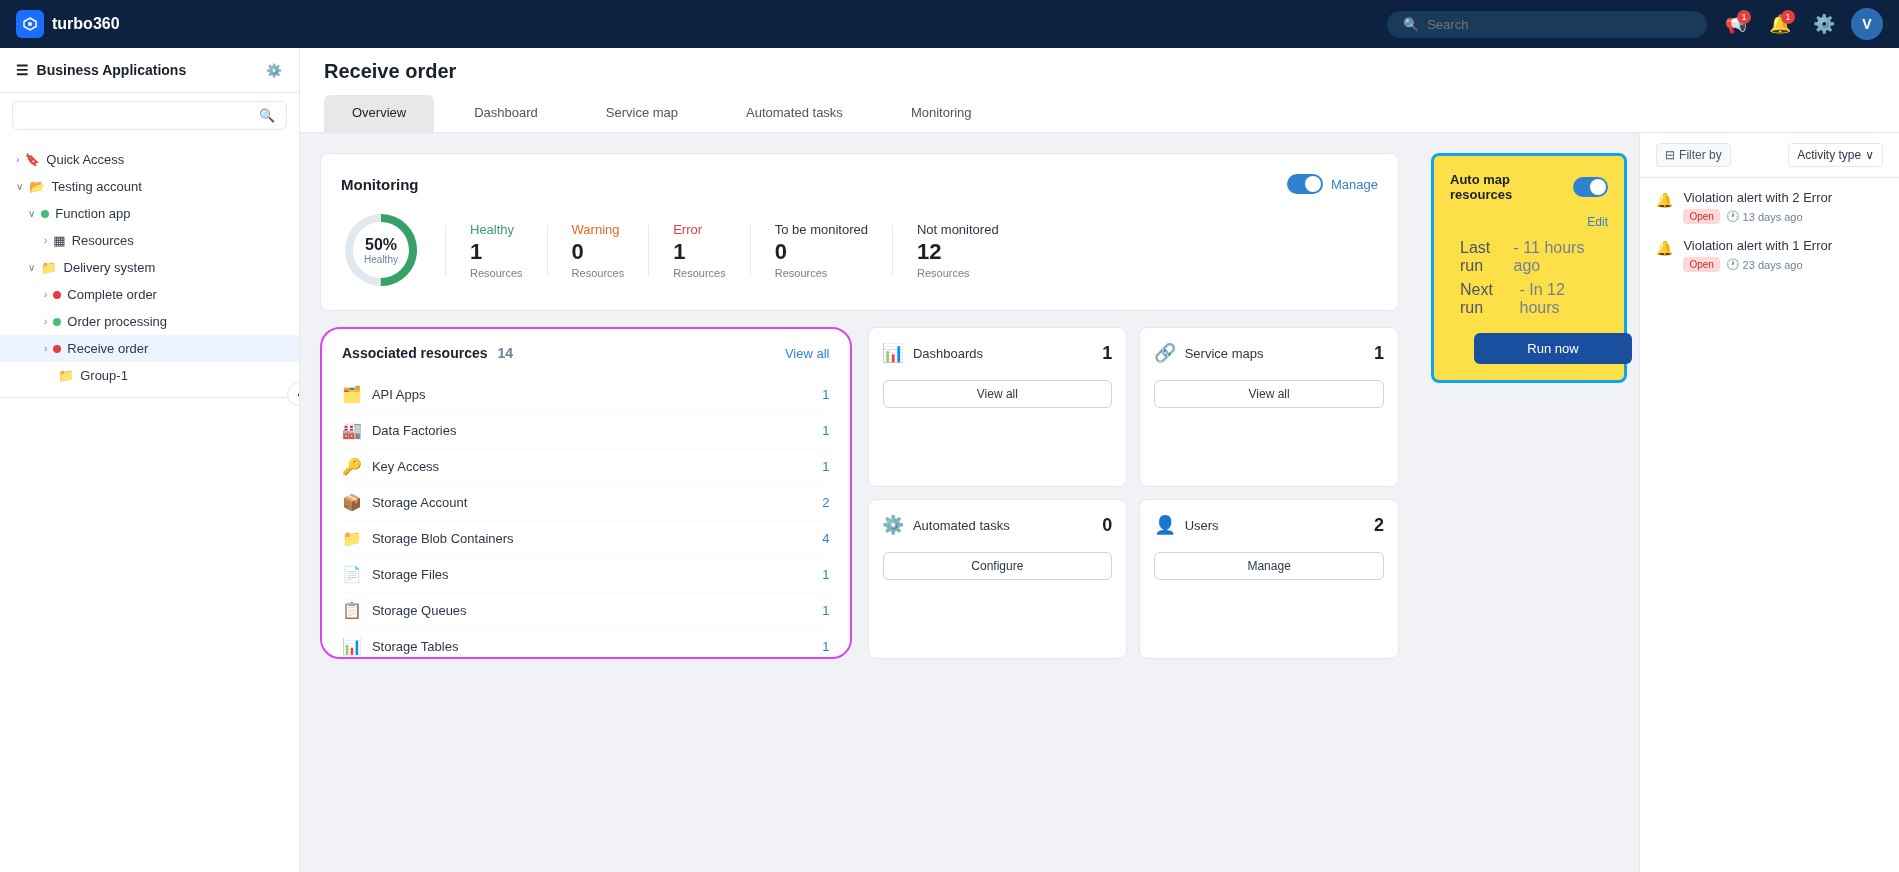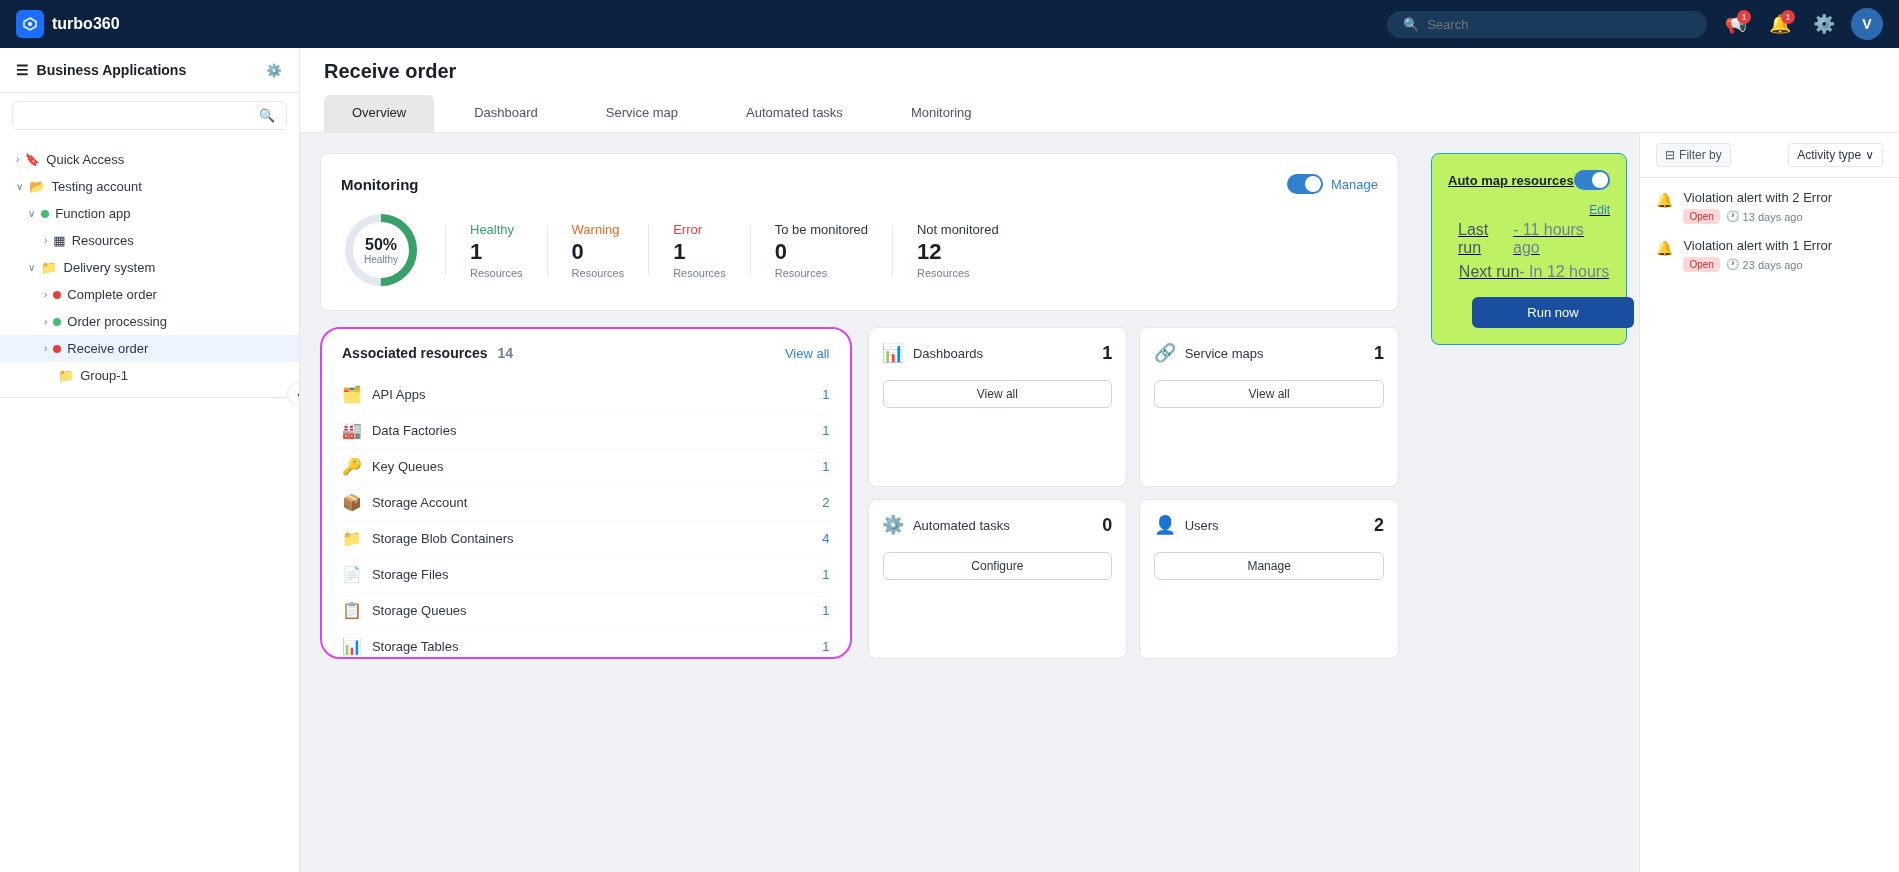--- a/index.html
+++ b/index.html
@@ -326,25 +326,24 @@
       padding: 8px 0;
       border-bottom: 1px solid #f7fafc;
     }
     .resource-left { display: flex; align-items: center; gap: 10px; }
     .resource-icon { font-size: 16px; }
     .resource-name { font-size: 13px; color: #2d3748; }
     .resource-count { font-size: 13px; color: #3182ce; font-weight: 500; }
 
     
     .automap-card {
-      background: #bef264;
+      background: #fde047;
       border-radius: 8px;
       padding: 16px;
-      border: 1px solid #0ea5e9;
-      text-decoration: underline;
+      border: 3px solid #0ea5e9;
     }
     .automap-header {
       display: flex;
       align-items: center;
       justify-content: space-between;
       margin-bottom: 12px;
     }
     .automap-title { font-weight: 600; font-size: 13px; color: #1a202c; }
     .automap-edit { color: #3182ce; font-size: 12px; cursor: pointer; }
     .automap-row { display: flex; justify-content: center; font-size: 16px; color: #4a5568; margin-bottom: 6px; margin-left: 10px; }
@@ -684,21 +683,21 @@
                 <div class="resource-row">
                   <div class="resource-left">
                     <span class="resource-icon">🏭</span>
                     <span class="resource-name">Data Factories</span>
                   </div>
                   <span class="resource-count">1</span>
                 </div>
                 <div class="resource-row">
                   <div class="resource-left">
                     <span class="resource-icon">🔑</span>
-                    <span class="resource-name">Key Queues</span>
+                    <span class="resource-name">Key Access</span>
                   </div>
                   <span class="resource-count">1</span>
                 </div>
                 <div class="resource-row">
                   <div class="resource-left">
                     <span class="resource-icon">📦</span>
                     <span class="resource-name">Storage Account</span>
                   </div>
                   <span class="resource-count">2</span>
                 </div>
@@ -776,21 +775,21 @@
 
         </div>
       </div>
 
       <div style="width:220px;flex-shrink:0;padding:20px 12px;display:flex;flex-direction:column;gap:16px;">
         <div class="automap-card">
           <div class="automap-header">
             <span class="automap-title">Auto map resources</span>
             <div class="toggle-switch"></div>
           </div>
-          <div style="text-align:right;margin-bottom:4px;">
+          <div style="text-align:right;margin-bottom:10px;">
             <a class="automap-edit">Edit</a>
           </div>
           <div class="automap-row">
             <span>Last run</span>
             <span class="automap-val">- 11 hours ago</span>
           </div>
           <div class="automap-row">
             <span>Next run</span>
             <span class="automap-val">- In 12 hours</span>
           </div>

